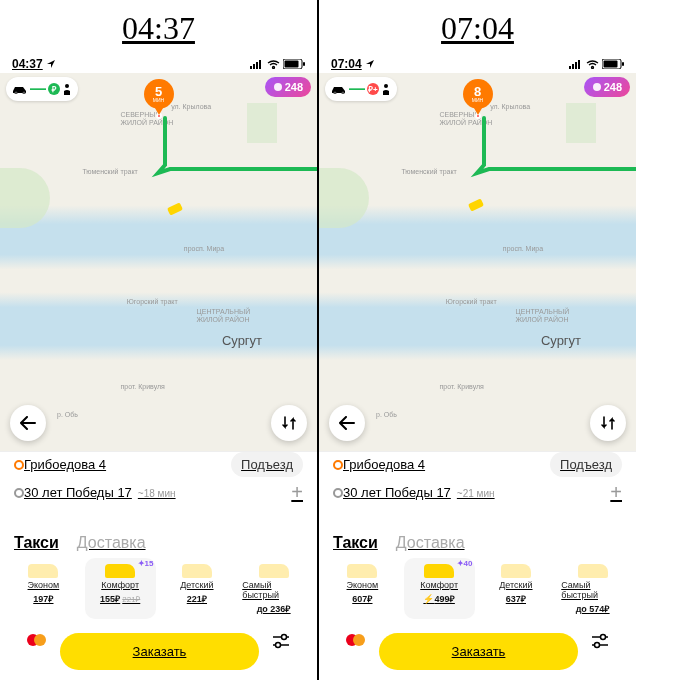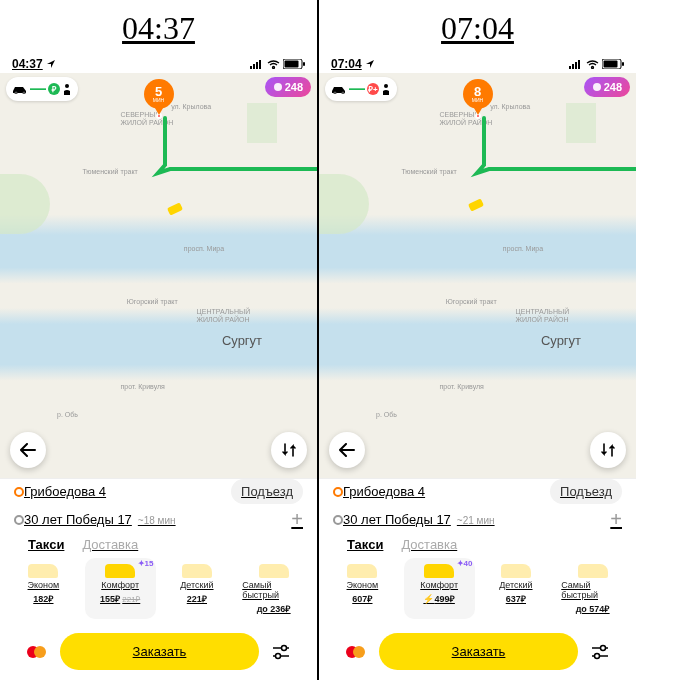--- a/index.html
+++ b/index.html
@@ -29,33 +29,33 @@
 .nav-route { bottom: 10px; right: 10px; }
 .taxi-car { position: absolute; width: 14px; height: 8px; background: #ffd500; border-radius: 2px; transform: rotate(-25deg); }
 .bottom-sheet { background: #fff; border-top: 1px solid #eee; }
 .addr-row { display: flex; align-items: center; padding: 0 14px; }
 .addr-marker { width: 10px; height: 10px; border: 2px solid #ff7a00; border-radius: 50%; flex-shrink: 0; }
 .addr-marker.dest { border-color: #999; }
 .addr-text { flex: 1; font-size: 13px; display: flex; align-items: baseline; gap: 6px; }
 .addr-time { font-size: 10px; color: #999; text-align: center; }
 .entrance-btn { background: #f2f2f2; border-radius: 14px; padding: 5px 10px; font-size: 13px; color: #333; }
 .plus-btn { font-size: 20px; color: #999; font-weight: 300; }
-.services { display: flex; gap: 18px; padding: 6px 28px 2px; font-size: 13px; }
+.services { display: flex; gap: 18px; padding: 6px 14px 2px; font-size: 16px; margin-top: 24px; }
 .services .active { font-weight: 600; }
 .services .inactive { color: #aaa; }
 .fares { display: flex; gap: 6px; padding: 4px 8px 8px; }
 .fare { flex: 1; border-radius: 10px; padding: 6px 4px 4px; display: flex; flex-direction: column; align-items: center; gap: 2px; font-size: 9px; position: relative; }
 .fare.selected { background: #f5f5f5; }
 .fare-car { width: 30px; height: 14px; background: #ffd500; border-radius: 4px 8px 2px 2px; position: relative; }
 .fare-car.pale { background: #ffe89a; opacity: 0.8; }
 .fare-name { color: #222; }
 .fare-price { font-weight: 700; color: #111; }
 .fare-old { text-decoration: line-through; color: #aaa; font-size: 8px; margin-left: 2px; }
 .fare-badge { position: absolute; top: 1px; right: 2px; font-size: 8px; color: #8b5cf6; font-weight: 600; display: flex; align-items: center; }
-.order-row { display: flex; align-items: center; gap: 12px; padding: 6px 26px 10px; }
+.order-row { display: flex; gap: 12px; padding: 6px 26px 10px; }
 .pay-icon { width: 22px; height: 14px; }
 .order-btn { flex: 1; background: #ffde00; border-radius: 20px; padding: 11px; text-align: center; font-size: 13px; font-weight: 500; }
 .settings-icon { width: 20px; height: 16px; }
 .surge { color: #ff7a00; }
 </style>
 </head>
 <body>
 
 <div class="container">
 
@@ -161,21 +161,21 @@
           <div class="plus-btn">+</div>
         </div>
         <div class="services">
           <span class="active">Такси</span>
           <span class="inactive">Доставка</span>
         </div>
         <div class="fares">
           <div class="fare">
             <div class="fare-car pale"></div>
             <div class="fare-name">Эконом</div>
-            <div class="fare-price">182₽</div>
+            <div class="fare-price">197₽</div>
           </div>
           <div class="fare selected">
             <div class="fare-badge">✦<span>15</span></div>
             <div class="fare-car"></div>
             <div class="fare-name">Комфорт</div>
             <div><span class="fare-price">155₽</span><span class="fare-old">221₽</span></div>
           </div>
           <div class="fare">
             <div class="fare-car pale"></div>
             <div class="fare-name">Детский</div>

